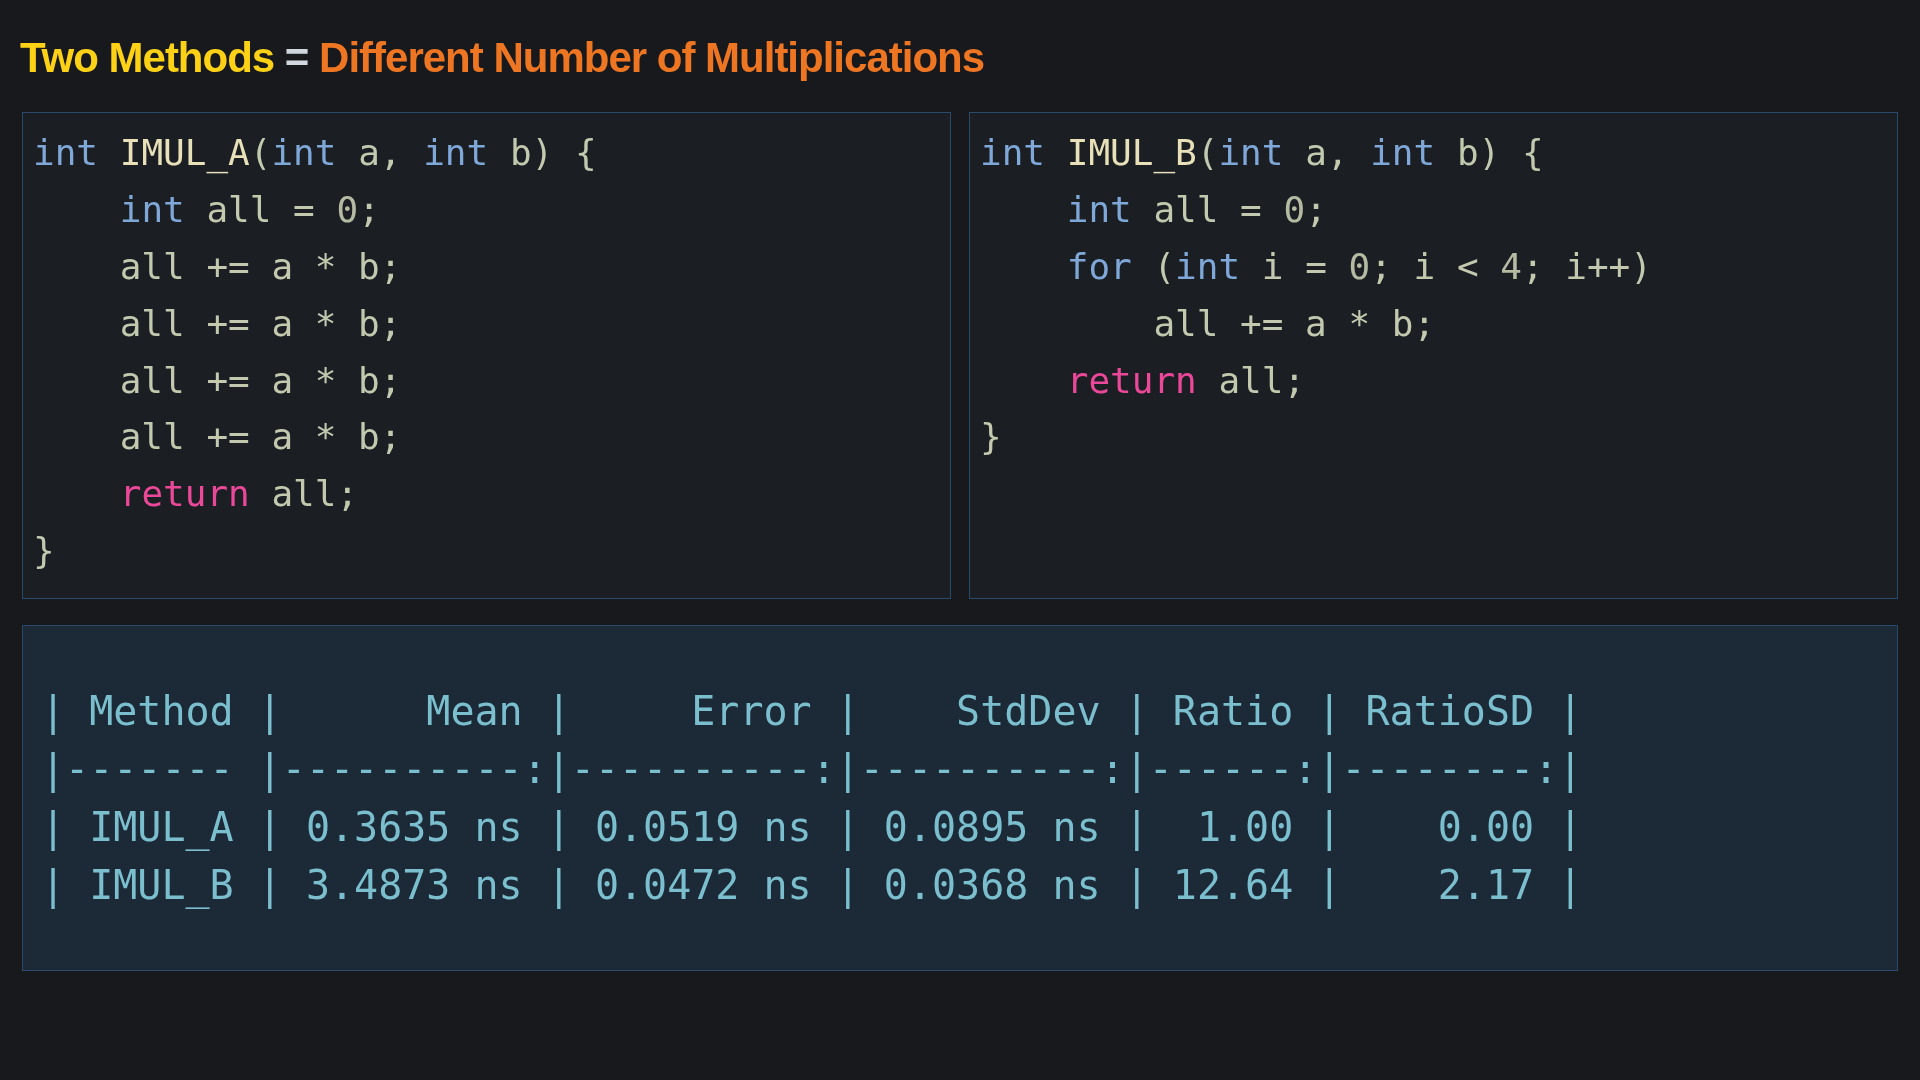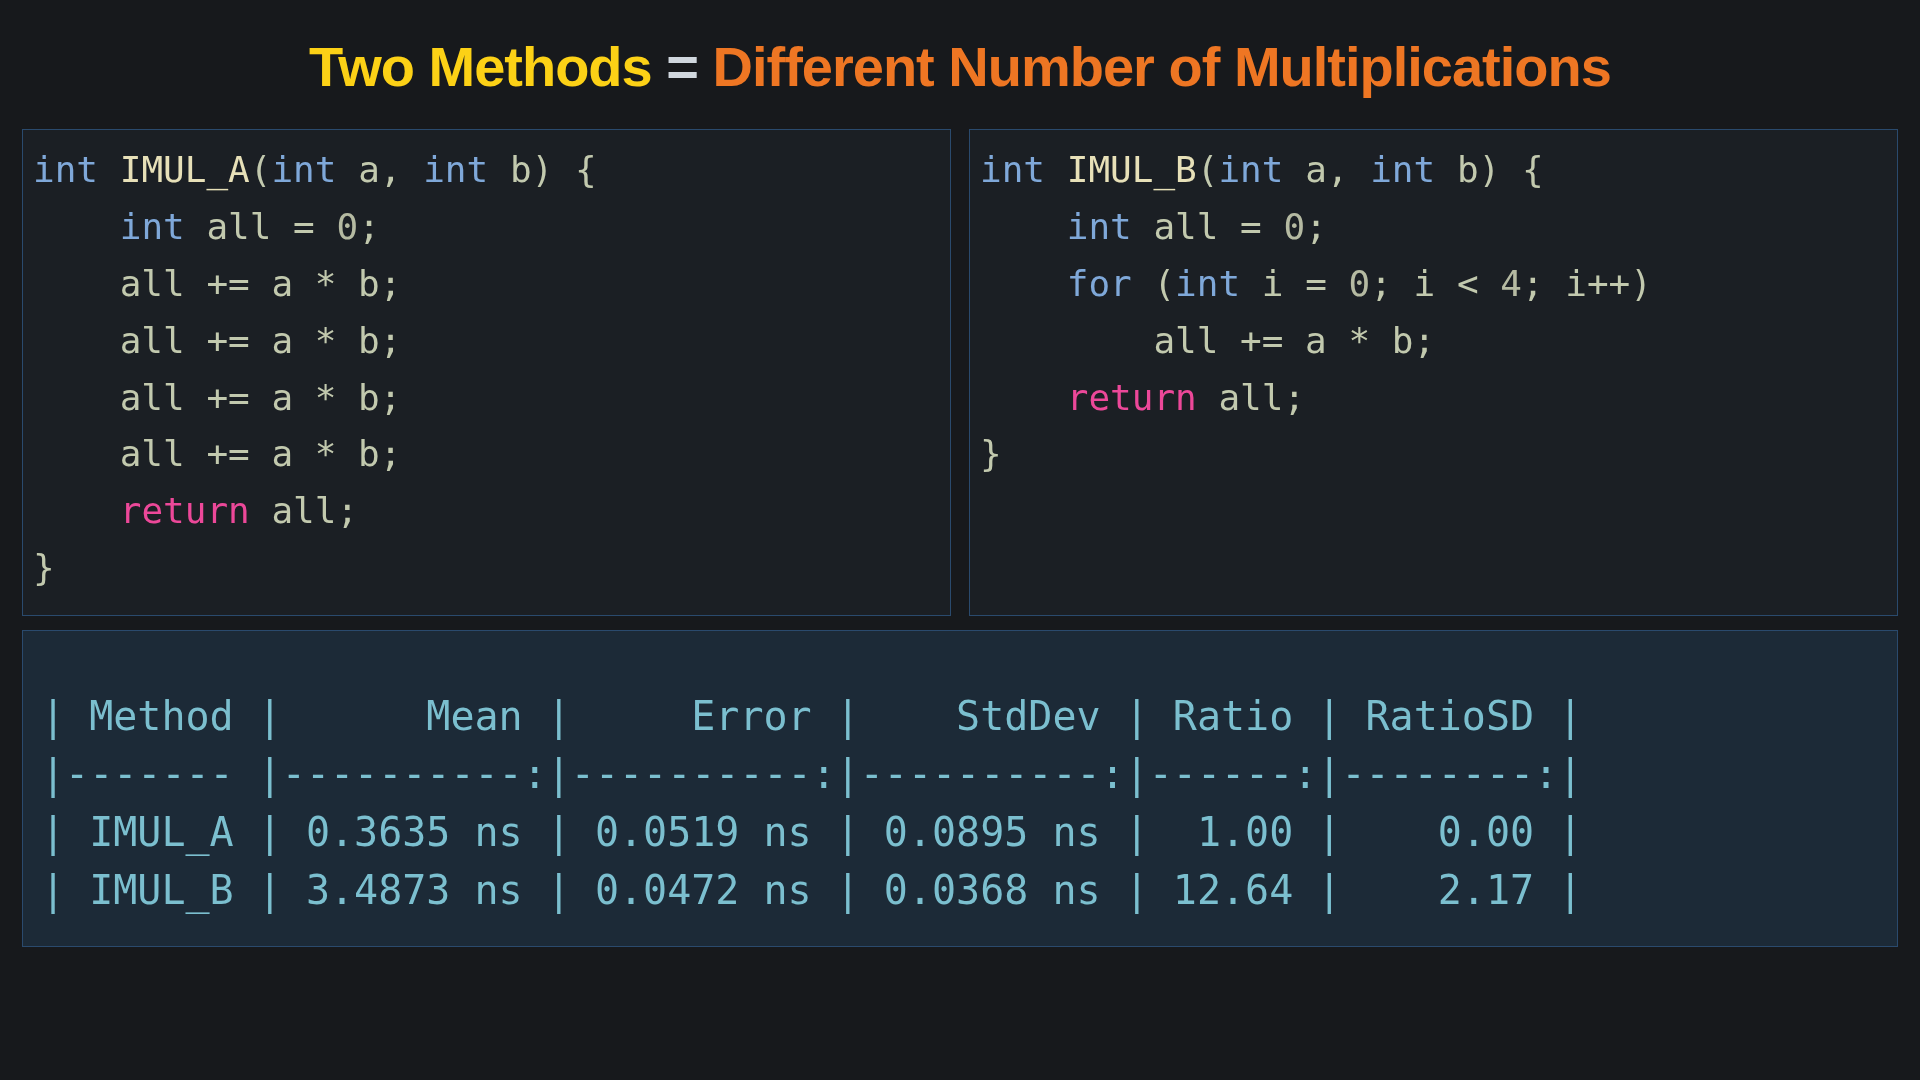--- a/index.html
+++ b/index.html
@@ -11,24 +11,23 @@
     font-family: "Consolas", "Menlo", "DejaVu Sans Mono", monospace;
     overflow: hidden;
   }
   .slide {
     box-sizing: border-box;
     width: 1920px;
     height: 1080px;
     padding: 20px 20px 0 20px;
   }
   .title {
-    text-align: center;
     font-family: "Segoe UI", "Helvetica Neue", Arial, sans-serif;
     font-weight: 800;
-    font-size: 56px;
+    font-size: 42px;
     letter-spacing: -1px;
     margin: 14px 0 30px 0;
   }
   .title .t-yellow { color: #fcd116; }
   .title .t-eq     { color: #d0d7de; font-weight: 700; }
   .title .t-orange { color: #ee7623; }
 
   .codes {
     display: flex;
     gap: 18px;
@@ -51,25 +50,25 @@
     color: #c2c9ae;
   }
   .kw   { color: #7fa8d9; }   
   .fn   { color: #e7e0b8; }   
   .var  { color: #c2c9ae; }   
   .num  { color: #b5baa2; }
   .ret  { color: #ec4899; }   
   .pun  { color: #c2c9ae; }
 
   .benchbox {
-    margin: 14px 2px 0 2px;
+    margin: 26px 2px 0 2px;
     border: 1px solid #2a4a6d;
     background: #1c2a37;
     box-sizing: border-box;
-    padding: 56px 18px 27px 18px;
+    padding: 56px 18px 56px 18px;
   }
   pre.bench {
     margin: 0;
     font-family: "Consolas", "Menlo", "DejaVu Sans Mono", monospace;
     font-size: 40px;
     line-height: 1.45;
     white-space: pre;
     color: #7bbfcf;
   }
 </style>

